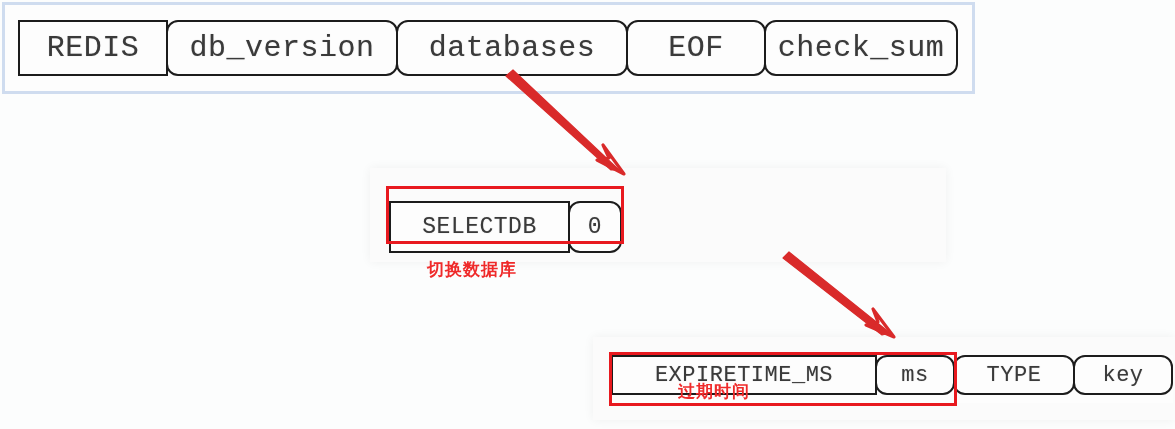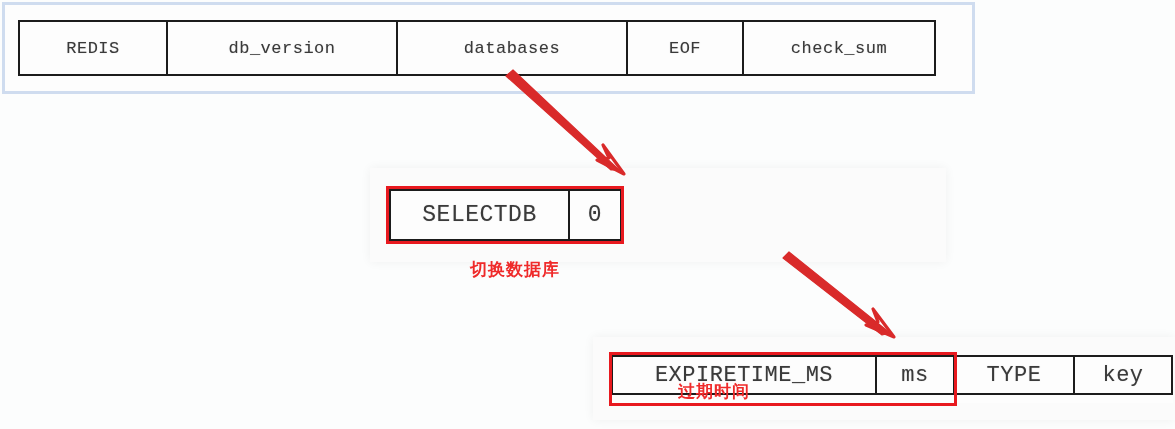--- a/index.html
+++ b/index.html
@@ -67,37 +67,37 @@
     background: #fdfdfd;
     display: flex;
     align-items: center;
     justify-content: center;
     color: #3a3a3a;
     white-space: nowrap;
     letter-spacing: 0.5px;
     text-shadow: 0 0 1px rgba(120,120,120,0.45);
   }
   
-  .cell + .cell { margin-left: -2px; }
+  .cell + .cell { margin-left: -2px; border-radius: 12px; }
 
   
   .row-file {
     left: 18px;
     top: 20px;
     height: 56px;
   }
   .row-file .cell {
-    font-size: 17px;
+    font-size: 30px;
     height: 56px;
   }
 
   
   .row-db {
     left: 389px;
-    top: 189px;
+    top: 201px;
     height: 36px;
   }
   .row-db .cell {
     font-size: 23px;
     height: 52px;
   }
 
   
   .row-kv {
     left: 611px;
@@ -133,21 +133,21 @@
   
   .caption {
     position: absolute;
     color: #ef2a2a;
     font-family: "DejaVu Sans", "Liberation Sans", sans-serif;
     font-size: 17px;
     font-weight: 700;
     letter-spacing: 1px;
     white-space: nowrap;
   }
-  .cap-db  { left: 470px; top: 258px; }
+  .cap-db  { left: 427px; top: 258px; }
   .cap-exp { left: 678px; top: 380px; }
 
   
   #arrows {
     position: absolute;
     left: 0; top: 0;
     width: 1175px;
     height: 429px;
     pointer-events: none;
   }
@@ -156,21 +156,21 @@
 <body>
 
 <div id="stage">
 
   <div class="panel panel-top"></div>
 
   <div class="struct-row row-file">
     <div class="cell" style="width:150px">REDIS</div>
     <div class="cell" style="width:232px">db_version</div>
     <div class="cell" style="width:232px">databases</div>
-    <div class="cell" style="width:118px">EOF</div>
+    <div class="cell" style="width:140px">EOF</div>
     <div class="cell" style="width:194px">check_sum</div>
   </div>
 
   <div class="panel panel-mid"></div>
 
   <div class="struct-row row-db">
     <div class="cell" style="width:181px">SELECTDB</div>
     <div class="cell" style="width:54px">0</div>
   </div>
 

